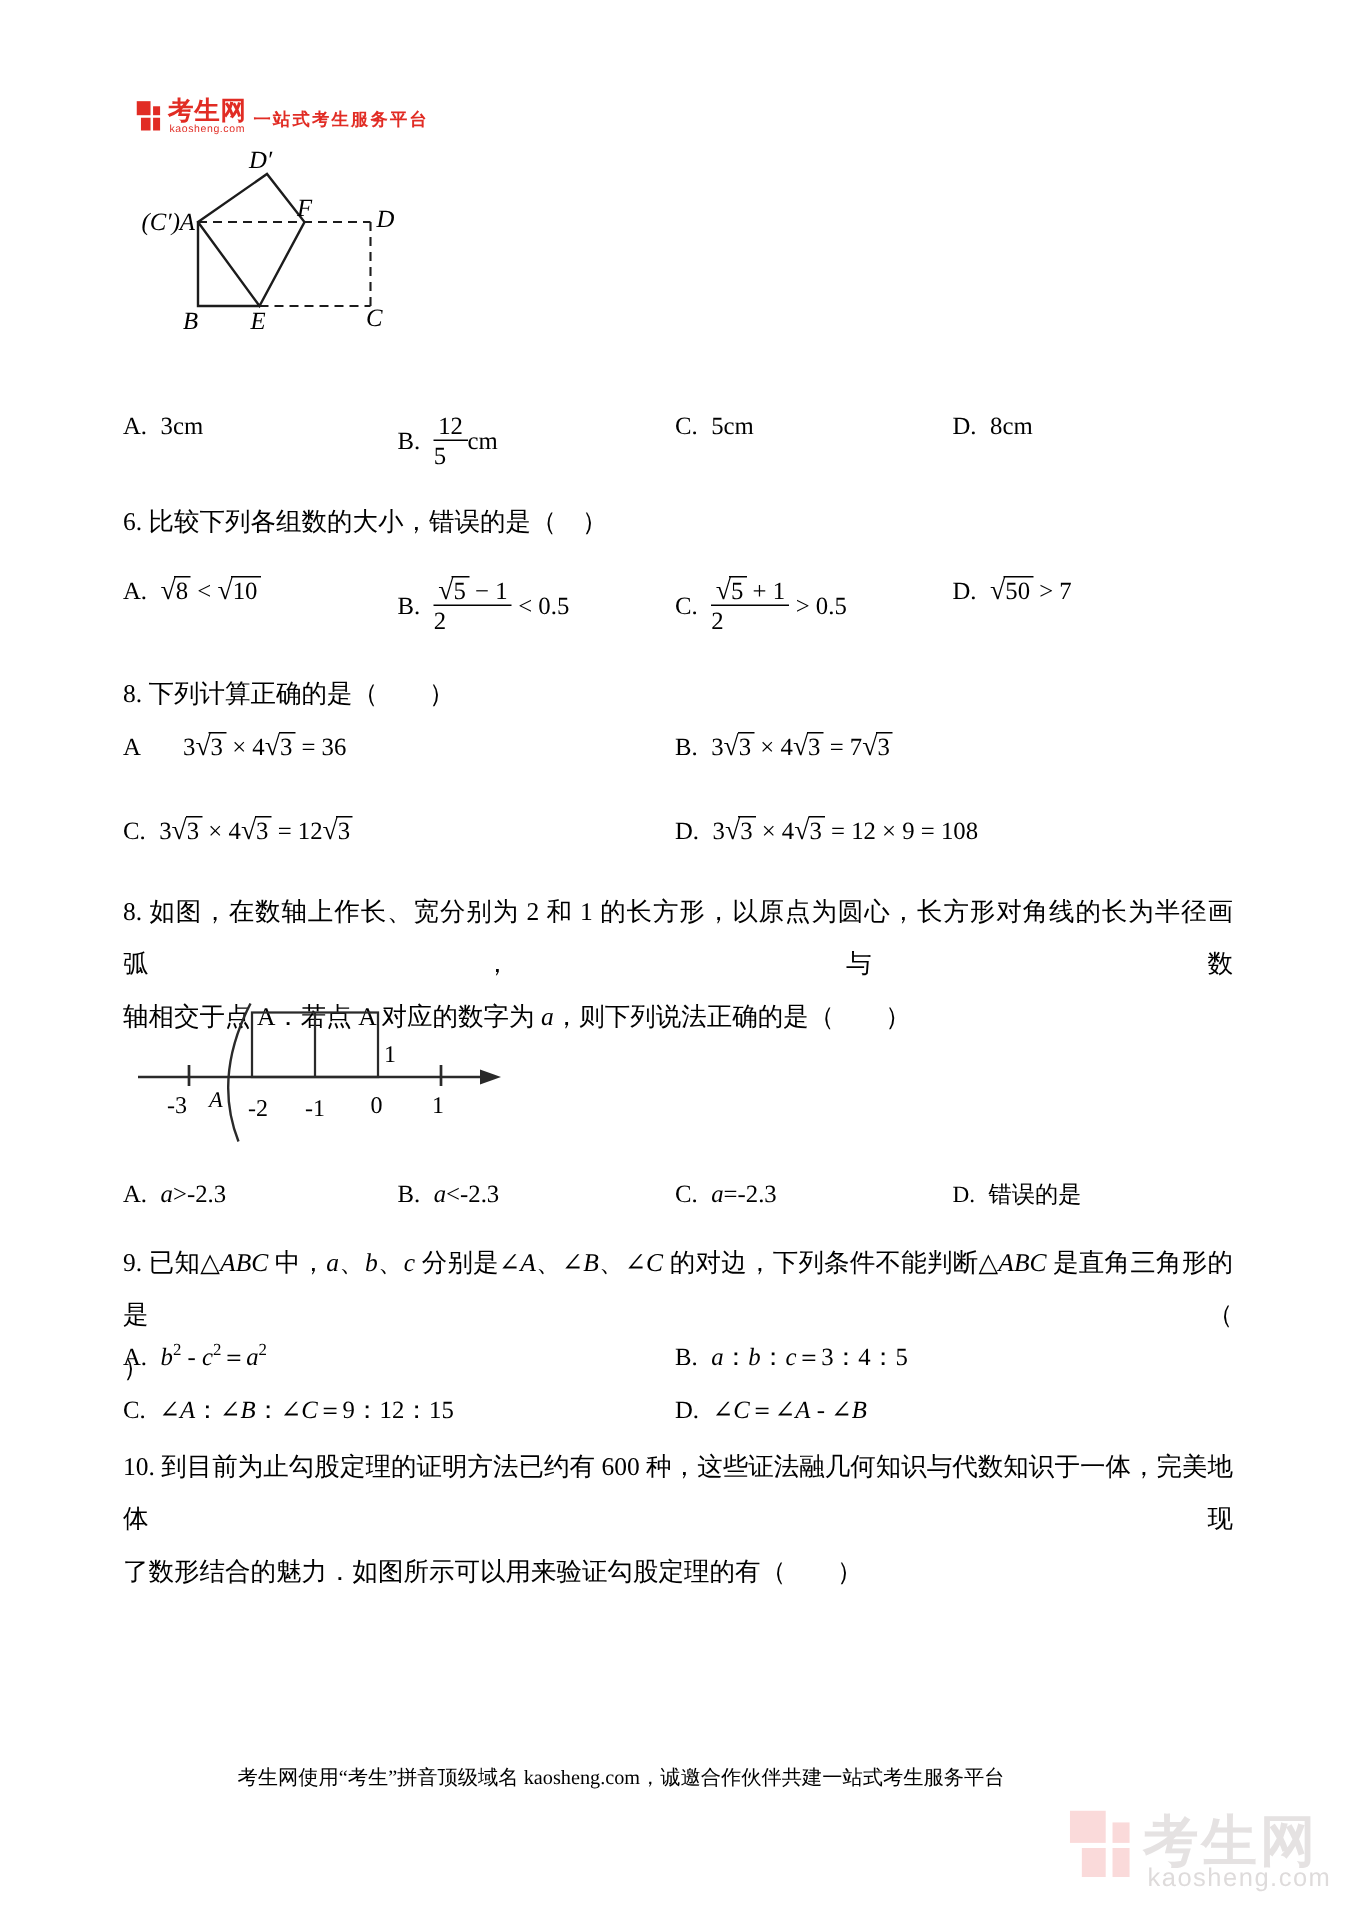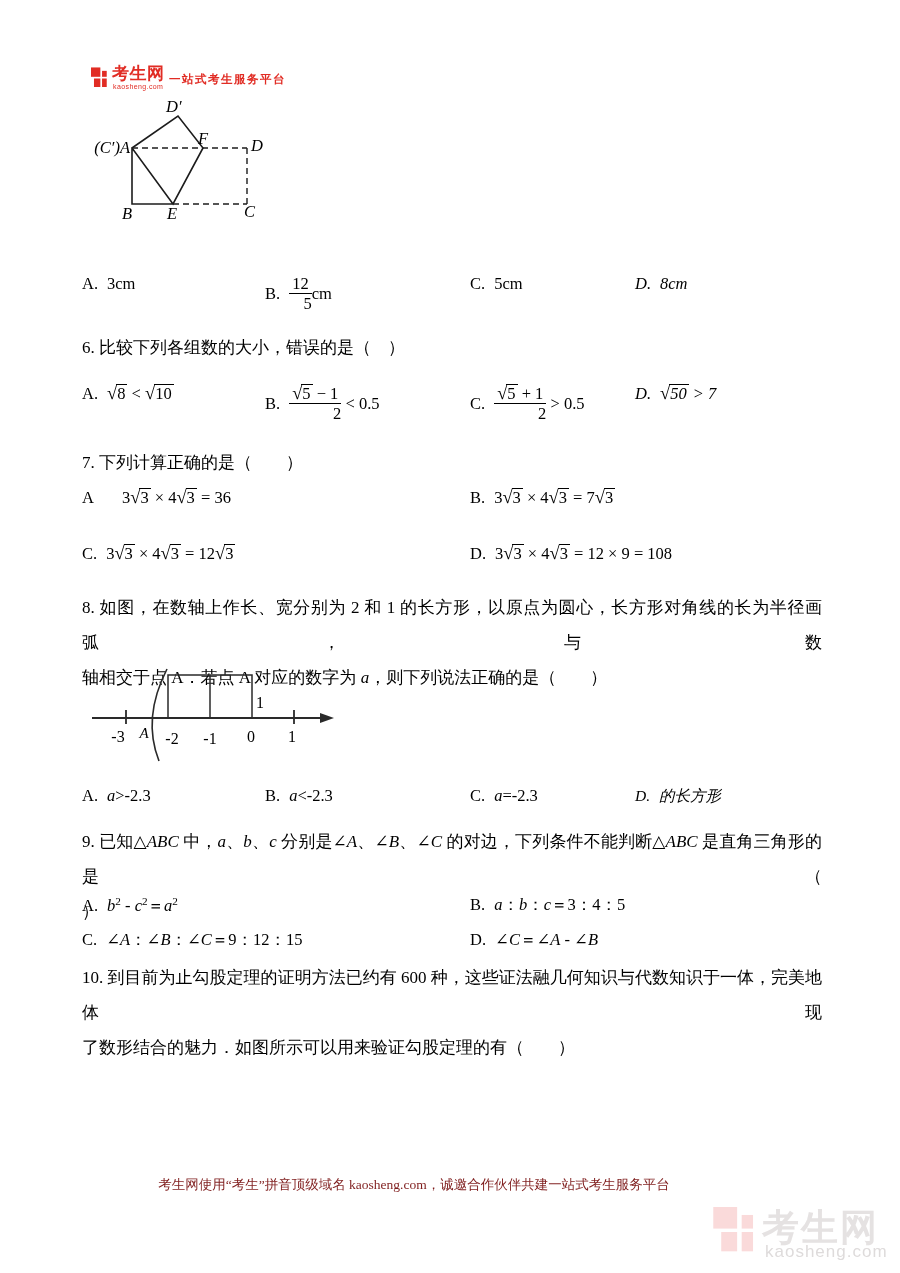--- a/index.html
+++ b/index.html
@@ -12,33 +12,33 @@
   .brand-tagline{position:absolute;left:169px;top:72px;font-size:11.5px;font-weight:bold;letter-spacing:1.5px;text-align:center;}
   
   .fig{position:absolute;}
   .fig text{font-family:"Liberation Serif","DejaVu Serif",serif;}
   
   .stem{position:absolute;left:82px;width:740px;font-size:17px;line-height:35px;}
   .ln{display:block;}
   .jl{text-align:justify;text-align-last:justify;}
   .optrow{position:absolute;left:82px;width:780px;height:72px;}
   .opt{position:absolute;white-space:nowrap;font-size:16.5px;}
-  .c1{left:0;}.c2{left:183px;}.c3{left:368px;margin-left:20px;}.c4{left:553px;font-style:italic;}
+  .c1{left:0;}.c2{left:183px;}.c3{left:368px;}.c4{left:553px;}
   .lbl{margin-right:9px;}
   .lblw{display:inline-block;width:40px;margin-right:0;}
   
   .sq{white-space:nowrap;}
   .rs{font-size:1.12em;line-height:.9;}
   .ov{border-top:1.4px solid #000;display:inline-block;line-height:1.05;margin-left:-1px;padding:0 2px 0 1px;}
-  .frac{display:inline-block;vertical-align:-0.65em;text-align:right;line-height:1.18;}
+  .frac{display:inline-block;vertical-align:-0.65em;text-align:left;line-height:1.18;}
   .fn{display:block;border-bottom:1.3px solid #000;padding:0 3px;}
   .fd{display:block;}
   sup{font-size:68%;}
   
-  .footer{position:absolute;left:0;top:1176px;width:828px;text-align:center;font-size:13.5px;color:#7f1d1d;}
+  .footer{position:absolute;left:0;top:1176px;width:828px;text-align:center;font-size:13.5px;color:#000000;}
   .wm-name{position:absolute;left:762px;top:1203px;font-size:37px;font-weight:bold;color:#e5e2e2;letter-spacing:2px;}
   .wm-domain{position:absolute;left:765px;top:1242px;font-size:17px;color:#dedbdb;font-family:"Liberation Sans",sans-serif;letter-spacing:1px;}
 </style>
 </head>
 <body>
 
 <div class="page">
 
   <svg class="brand-icon" width="17" height="23" viewBox="0 0 40 52">
     <g fill="#e12c24">
@@ -79,21 +79,21 @@
     <span class="ln">6. 比较下列各组数的大小，错误的是（　）</span>
   </div>
   <div class="optrow" style="top:362px">
     <div class="opt c1" style="top:22px"><span class="lbl">A.</span><span><span class="sq"><span class="rs">√</span><span class="ov">8</span></span> &lt; <span class="sq"><span class="rs">√</span><span class="ov">10</span></span></span></div>
     <div class="opt c2" style="top:22px"><span class="lbl">B.</span><span><span class="frac"><span class="fn"><span class="sq"><span class="rs">√</span><span class="ov">5</span></span> − 1</span><span class="fd">2</span></span> &lt; 0.5</span></div>
     <div class="opt c3" style="top:22px"><span class="lbl">C.</span><span><span class="frac"><span class="fn"><span class="sq"><span class="rs">√</span><span class="ov">5</span></span> + 1</span><span class="fd">2</span></span> &gt; 0.5</span></div>
     <div class="opt c4" style="top:22px"><span class="lbl">D.</span><span><span class="sq"><span class="rs">√</span><span class="ov">50</span></span> &gt; 7</span></div>
   </div>
 
   <div class="stem" style="top:445px">
-    <span class="ln">7. 下列计算正确的是（　　）</span>
+    <span class="ln">8. 下列计算正确的是（　　）</span>
   </div>
   <div class="optrow" style="top:472px">
     <div class="opt c1" style="top:16px"><span class="lbl lblw">A</span><span>3<span class="sq"><span class="rs">√</span><span class="ov">3</span></span> × 4<span class="sq"><span class="rs">√</span><span class="ov">3</span></span> = 36</span></div>
     <div class="opt c3" style="top:16px"><span class="lbl">B.</span><span>3<span class="sq"><span class="rs">√</span><span class="ov">3</span></span> × 4<span class="sq"><span class="rs">√</span><span class="ov">3</span></span> = 7<span class="sq"><span class="rs">√</span><span class="ov">3</span></span></span></div>
   </div>
   <div class="optrow" style="top:528px">
     <div class="opt c1" style="top:16px"><span class="lbl">C.</span><span>3<span class="sq"><span class="rs">√</span><span class="ov">3</span></span> × 4<span class="sq"><span class="rs">√</span><span class="ov">3</span></span> = 12<span class="sq"><span class="rs">√</span><span class="ov">3</span></span></span></div>
     <div class="opt c3" style="top:16px"><span class="lbl">D.</span><span>3<span class="sq"><span class="rs">√</span><span class="ov">3</span></span> × 4<span class="sq"><span class="rs">√</span><span class="ov">3</span></span> = 12 × 9 = 108</span></div>
   </div>
 
@@ -120,21 +120,21 @@
       <text x="163" y="82" text-anchor="middle">0</text>
       <text x="204" y="82" text-anchor="middle">1</text>
       <text x="168" y="48">1</text>
     </g>
   </svg>
 
   <div class="optrow" style="top:778px">
     <div class="opt c1" style="top:8px"><span class="lbl">A.</span><span><i>a</i>&gt;-2.3</span></div>
     <div class="opt c2" style="top:8px"><span class="lbl">B.</span><span><i>a</i>&lt;-2.3</span></div>
     <div class="opt c3" style="top:8px"><span class="lbl">C.</span><span><i>a</i>=-2.3</span></div>
-    <div class="opt c4" style="top:8px;font-size:15.5px"><span class="lbl">D.</span><span>的长方形</span></div>
+    <div class="opt c4" style="top:8px;font-size:15.5px"><span class="lbl">D.</span><span>错误的是</span></div>
   </div>
 
   <div class="stem" style="top:824px">
     <span class="ln jl">9. 已知△<i>ABC</i> 中，<i>a</i>、<i>b</i>、<i>c</i> 分别是∠<i>A</i>、∠<i>B</i>、∠<i>C</i> 的对边，下列条件不能判断△<i>ABC</i> 是直角三角形的是（</span>
     <span class="ln">）</span>
   </div>
   <div class="optrow" style="top:886px">
     <div class="opt c1" style="top:8px"><span class="lbl">A.</span><span><i>b</i><sup>2</sup> - <i>c</i><sup>2</sup>＝<i>a</i><sup>2</sup></span></div>
     <div class="opt c3" style="top:8px"><span class="lbl">B.</span><span><i>a</i>：<i>b</i>：<i>c</i>＝3：4：5</span></div>
   </div>

